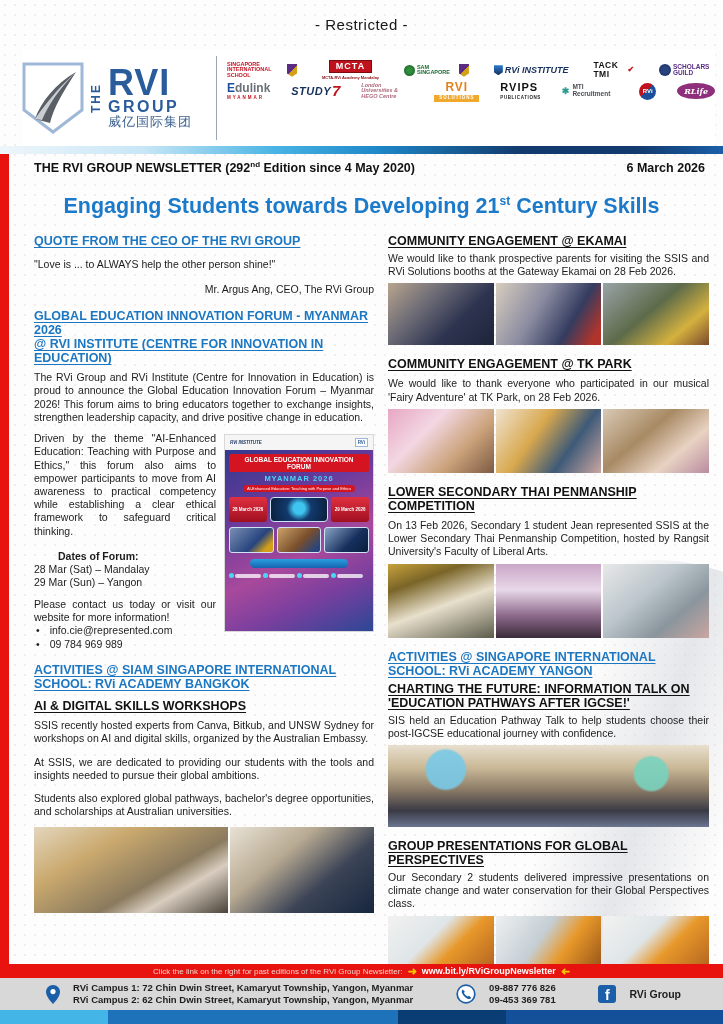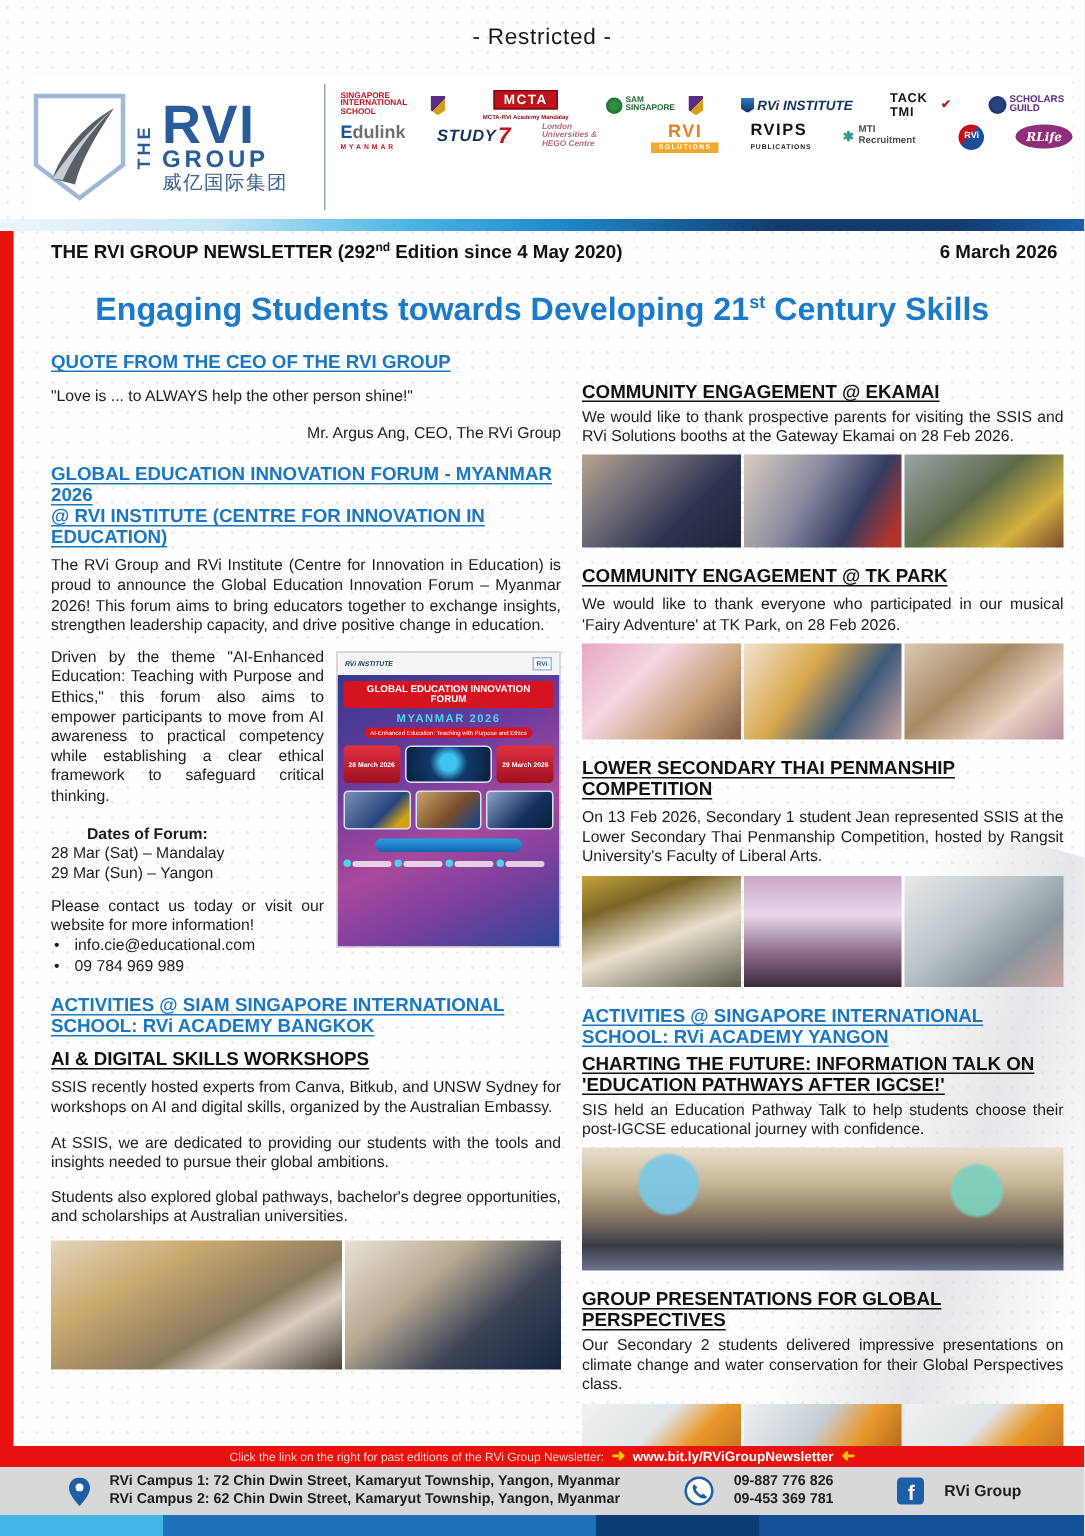--- a/index.html
+++ b/index.html
@@ -66,21 +66,21 @@
   .red-stripe { position:absolute; top:154px; left:0; width:9px; height:812px; background:#e8120e; }
   .nl-band { position:absolute; top:160px; left:34px; right:18px; display:flex; justify-content:space-between; align-items:baseline; font-weight:bold; font-size:12.5px; color:#111; }
   .nl-left sup { font-size:8px; }
   .page-title { position:absolute; top:194px; left:0; width:100%; text-align:center; font-size:21.5px; font-weight:bold; color:#1b7ac9; }
   .page-title sup { font-size:12px; }
   
   .columns { position:absolute; top:234px; left:34px; width:675px; display:flex; gap:14px; }
   .col-left { width:340px; flex:none; }
   .col-right { width:321px; flex:none; }
   .h-blue { font-size:12.5px; font-weight:bold; color:#1c77c3; text-decoration:underline; text-underline-offset:2px; }
-  .h-black { font-size:12.5px; font-weight:bold; color:#111; text-decoration:underline; text-underline-offset:2px;margin-top:20px; }
+  .h-black { font-size:12.5px; font-weight:bold; color:#111; text-decoration:underline; text-underline-offset:2px; }
   .body-text { font-size:10.5px; color:#1c1c1c; line-height:1.26; text-align:justify; }
   .mt4{margin-top:4px;} .mt6{margin-top:6px;} .mt8{margin-top:8px;} .mt10{margin-top:10px;} .mt12{margin-top:12px;} .mt14{margin-top:14px;}
   .attribution { text-align:right; font-size:10.5px; color:#1c1c1c; margin-top:12px; }
   .heading-block span { display:block; }
   .bullet-row { display:flex; font-size:10.5px; color:#1c1c1c; line-height:1.3; }
   .bullet-row::before { content:"•"; margin:0 10px 0 2px; }
   
   .forum-body { overflow:hidden; }
   .poster { float:right; width:150px; height:198px; margin:2px 0 4px 8px;
     background:linear-gradient(155deg,#273a8c 0%,#6a3a9c 35%,#a8499c 60%,#7a3f9e 78%,#2c4796 100%);
@@ -277,21 +277,21 @@
               <span></span>
               <span></span>
           </div>
         </div>
         <p class="body-text">Driven by the theme "AI-Enhanced Education: Teaching with Purpose and Ethics," this forum also aims to empower participants to move from AI awareness to practical competency while establishing a clear ethical framework to safeguard critical thinking.</p>
         <p class="body-text mt12" style="font-weight:bold;margin-left:24px;">Dates of Forum:</p>
         <p class="body-text">28 Mar (Sat) – Mandalay</p>
         <p class="body-text">29 Mar (Sun) – Yangon</p>
         <p class="body-text mt8">Please contact us today or visit our website for more information!</p>
         <div class="bullet-row">
-            <span>info.cie@educational.com</span>
+            <span>info.cie@represented.com</span>
           </div>
         <div class="bullet-row">
             <span>09 784 969 989</span>
           </div>
       </div>
 
       <div class="h-blue mt12" style="clear:both;">ACTIVITIES @ SIAM SINGAPORE INTERNATIONAL SCHOOL: RVi ACADEMY BANGKOK</div>
       <div class="h-black mt8">AI &amp; DIGITAL SKILLS WORKSHOPS</div>
       <p class="body-text mt6">SSIS recently hosted experts from Canva, Bitkub, and UNSW Sydney for workshops on AI and digital skills, organized by the Australian Embassy.</p>
       <p class="body-text mt10">At SSIS, we are dedicated to providing our students with the tools and insights needed to pursue their global ambitions.</p>

